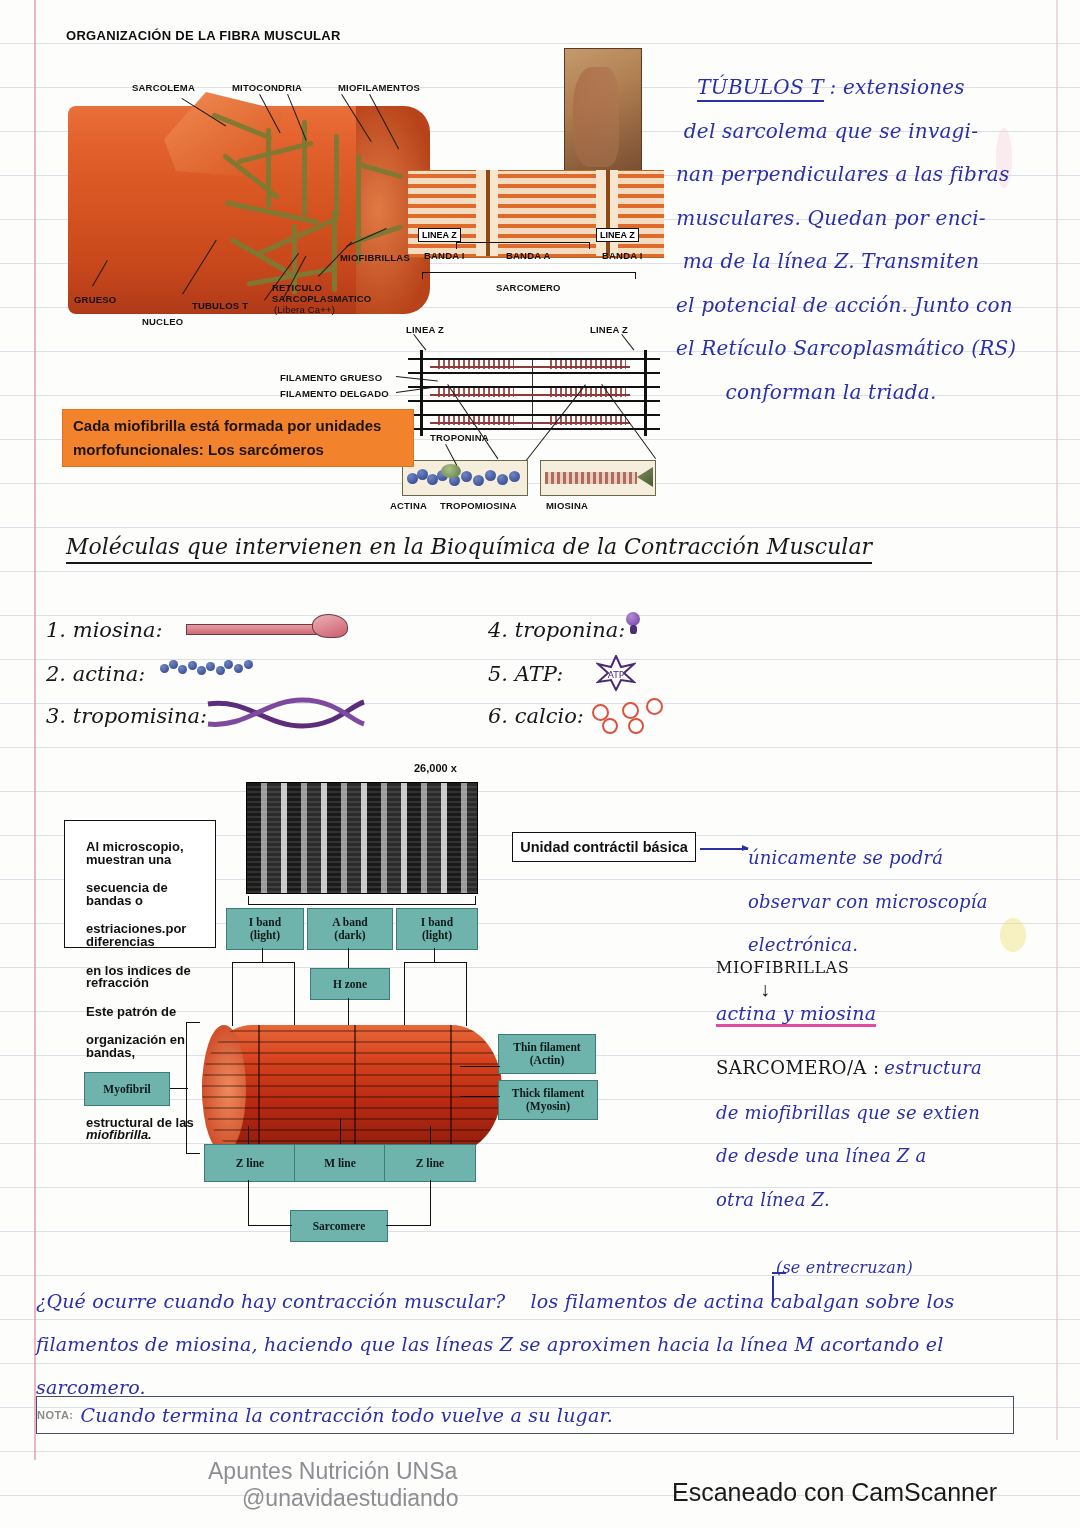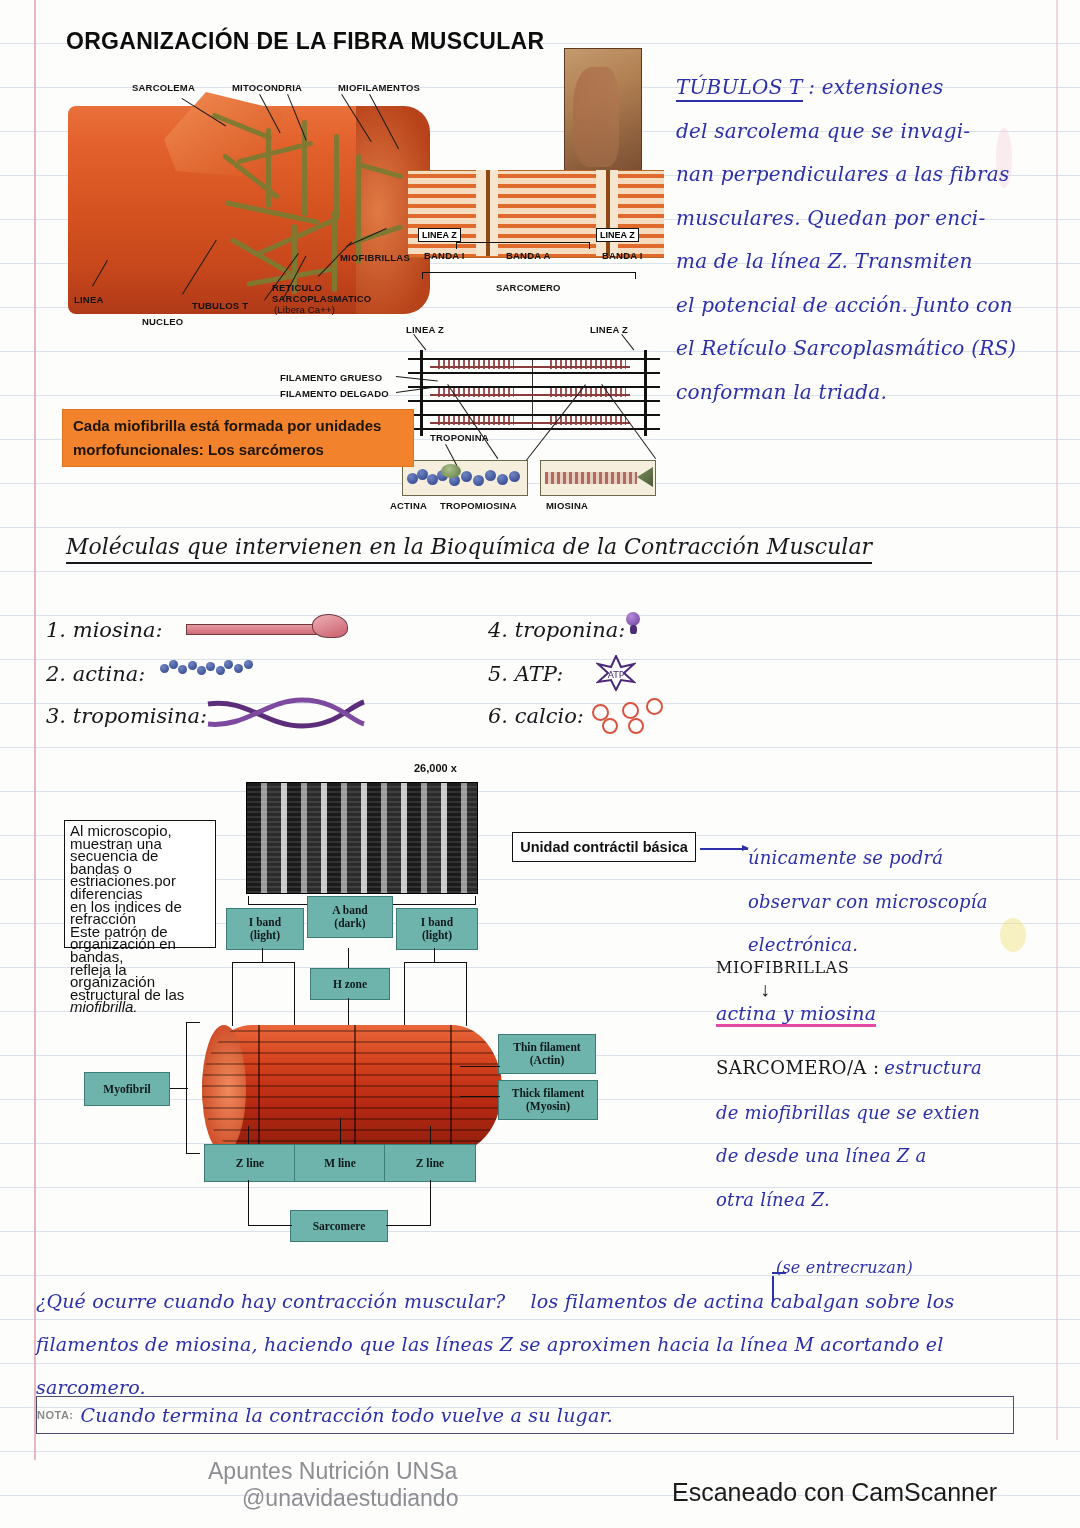--- a/index.html
+++ b/index.html
@@ -19,21 +19,21 @@
                background:#e8c0cc;opacity:.6;}
   .smudge{position:absolute;border-radius:50%;pointer-events:none;}
 
   
   .hw{font-family:"DejaVu Serif",serif;color:#2b2fa8;
       font-style:italic;letter-spacing:.2px;}
   .hw-blk{font-family:"DejaVu Serif",serif;color:#17171c;font-style:italic;}
 
   
   #diagram1{position:absolute;left:56px;top:28px;width:610px;height:490px;}
-  #d1title{position:absolute;left:10px;top:0px;font-size:23px;font-weight:bold;
+  #d1title{position:absolute;left:10px;top:0px;font-size:13px;font-weight:bold;
            color:#0d0d0d;letter-spacing:.3px;}
   #torso{position:absolute;left:508px;top:20px;width:76px;height:140px;
          background:linear-gradient(155deg,#c49a6c 0%,#b07f52 35%,#8d5f3c 70%,#70472c 100%);
          border:1px solid #5c3b24;}
   #torso:after{content:"";position:absolute;left:8px;top:18px;width:46px;height:100px;
      background:linear-gradient(120deg,rgba(160,90,60,.55),rgba(210,150,110,.25));
      border-radius:40% 30% 25% 35%;}
 
   .fiber-body{position:absolute;left:12px;top:78px;width:320px;height:208px;
      background:linear-gradient(180deg,#e8703a 0%,#e3612c 18%,#d4521f 52%,#c7471c 78%,#b03a18 100%);
@@ -82,21 +82,21 @@
 
   
   #orangebox{position:absolute;left:62px;top:409px;width:352px;height:58px;
      background:#f2832c;border:1px solid #e0731d;
      display:flex;flex-direction:column;justify-content:center;padding:0 10px;
      box-sizing:border-box;}
   #orangebox span{display:block;font-family:"Liberation Sans",sans-serif;
      font-weight:bold;font-size:15px;color:#1d1408;line-height:24px;}
 
   
-  #note-t{position:absolute;left:676px;top:66px;width:310px;}
+  #note-t{position:absolute;left:676px;top:66px;width:310px;text-align:center;}
   #note-t .ln{font-size:20px;line-height:43.5px;white-space:nowrap;}
   .ul-hand{border-bottom:2px solid #2b2fa8;padding-bottom:1px;}
 
   
   #heading{position:absolute;left:66px;top:534px;font-size:22px;
      white-space:nowrap;border-bottom:2px solid #17171c;padding-bottom:3px;}
 
   
   .mol{position:absolute;font-size:21px;white-space:nowrap;}
   .mol-icon{position:absolute;}
@@ -108,21 +108,21 @@
         #1a1a1a 0 14px,#9a9a9a 14px 20px,#2b2b2b 20px 34px,#c9c9c9 34px 40px);
      border:1px solid #000;}
   #micro:after{content:"";position:absolute;inset:0;
      background:repeating-linear-gradient(0deg,rgba(255,255,255,.10) 0 2px,transparent 2px 5px);}
   #magn{position:absolute;left:352px;top:2px;font-size:11px;font-weight:bold;color:#111;}
   #microbar{position:absolute;left:186px;top:136px;width:226px;height:8px;
      border-left:1px solid #111;border-right:1px solid #111;border-bottom:1px solid #111;}
 
   #textbox{position:absolute;left:2px;top:60px;width:152px;height:128px;
      border:1px solid #111;background:#fff;padding:4px 5px;box-sizing:border-box;}
-  #textbox p{margin:0;font-size:15px;font-weight:normal;line-height:12.6px;color:#111;}
+  #textbox p{margin:16px;font-size:13px;font-weight:bold;line-height:12.6px;color:#111;}
   #textbox em{font-style:italic;}
 
   .tealbox{position:absolute;background:#6fb3ad;border:1px solid #3d7d78;
      color:#0e1a19;font-family:"Liberation Serif",serif;font-weight:bold;
      display:flex;align-items:center;justify-content:center;text-align:center;
      font-size:11.5px;line-height:13px;}
   .connector{position:absolute;background:#111;}
 
   #myofibril-cyl{position:absolute;left:140px;top:265px;width:300px;height:128px;
      background:linear-gradient(180deg,#e8673a 0%,#d4401c 30%,#b82a12 60%,#8e1d0c 100%);
@@ -215,21 +215,21 @@
     <div class="lead" style="left:36px;top:258px;width:30px;transform:rotate(-60deg);"></div>
     <div class="lead" style="left:126px;top:266px;width:64px;transform:rotate(-58deg);"></div>
     <div class="lead" style="left:208px;top:272px;width:58px;transform:rotate(-54deg);"></div>
     <div class="lead" style="left:226px;top:272px;width:50px;transform:rotate(-62deg);"></div>
     <div class="lead" style="left:262px;top:248px;width:48px;transform:rotate(-46deg);"></div>
     <div class="lead" style="left:290px;top:218px;width:44px;transform:rotate(-24deg);"></div>
 
     <div class="lbl" style="left:44px;top:54px;margin-left:32px;">SARCOLEMA</div>
     <div class="lbl" style="left:176px;top:54px;">MITOCONDRIA</div>
     <div class="lbl" style="left:282px;top:54px;">MIOFILAMENTOS</div>
-    <div class="lbl" style="left:18px;top:266px;">LINEA</div>
+    <div class="lbl" style="left:18px;top:266px;">GRUESO</div>
     <div class="lbl" style="left:86px;top:288px;">NUCLEO</div>
     <div class="lbl" style="left:136px;top:272px;">TUBULOS T</div>
     <div class="lbl" style="left:216px;top:254px;">RETICULO</div>
     <div class="lbl" style="left:216px;top:265px;">SARCOPLASMATICO</div>
     <div class="lbl" style="left:218px;top:276px;font-weight:normal;">(Libera Ca++)</div>
     <div class="lbl" style="left:284px;top:224px;">MIOFIBRILLAS</div>
     <div class="lbl" style="left:224px;top:344px;">FILAMENTO GRUESO</div>
     <div class="lbl" style="left:224px;top:360px;">FILAMENTO DELGADO</div>
     <div class="lead" style="left:340px;top:348px;width:42px;transform:rotate(6deg);"></div>
     <div class="lead" style="left:340px;top:364px;width:42px;transform:rotate(-8deg);"></div>
@@ -410,21 +410,21 @@
       <p>refleja la organización</p>
       <p>
         <span>estructural de las </span><em>miofibrilla.</em>
       </p>
     </div>
 
     <div class="tealbox" style="left:164px;top:148px;width:76px;height:40px;flex-direction:column;">
       <span>I band</span>
       <span>(light)</span>
     </div>
-    <div class="tealbox" style="left:245px;top:136px;width:84px;height:40px;flex-direction:column;">
+    <div class="tealbox" style="left:245px;top:148px;width:84px;height:40px;flex-direction:column;">
       <span>A band</span>
       <span>(dark)</span>
     </div>
     <div class="tealbox" style="left:334px;top:148px;width:80px;height:40px;flex-direction:column;">
       <span>I band</span>
       <span>(light)</span>
     </div>
     <div class="tealbox" style="left:248px;top:208px;width:78px;height:30px;">H zone</div>
 
     <div class="connector" style="left:200px;top:188px;width:1px;height:14px;"></div>

